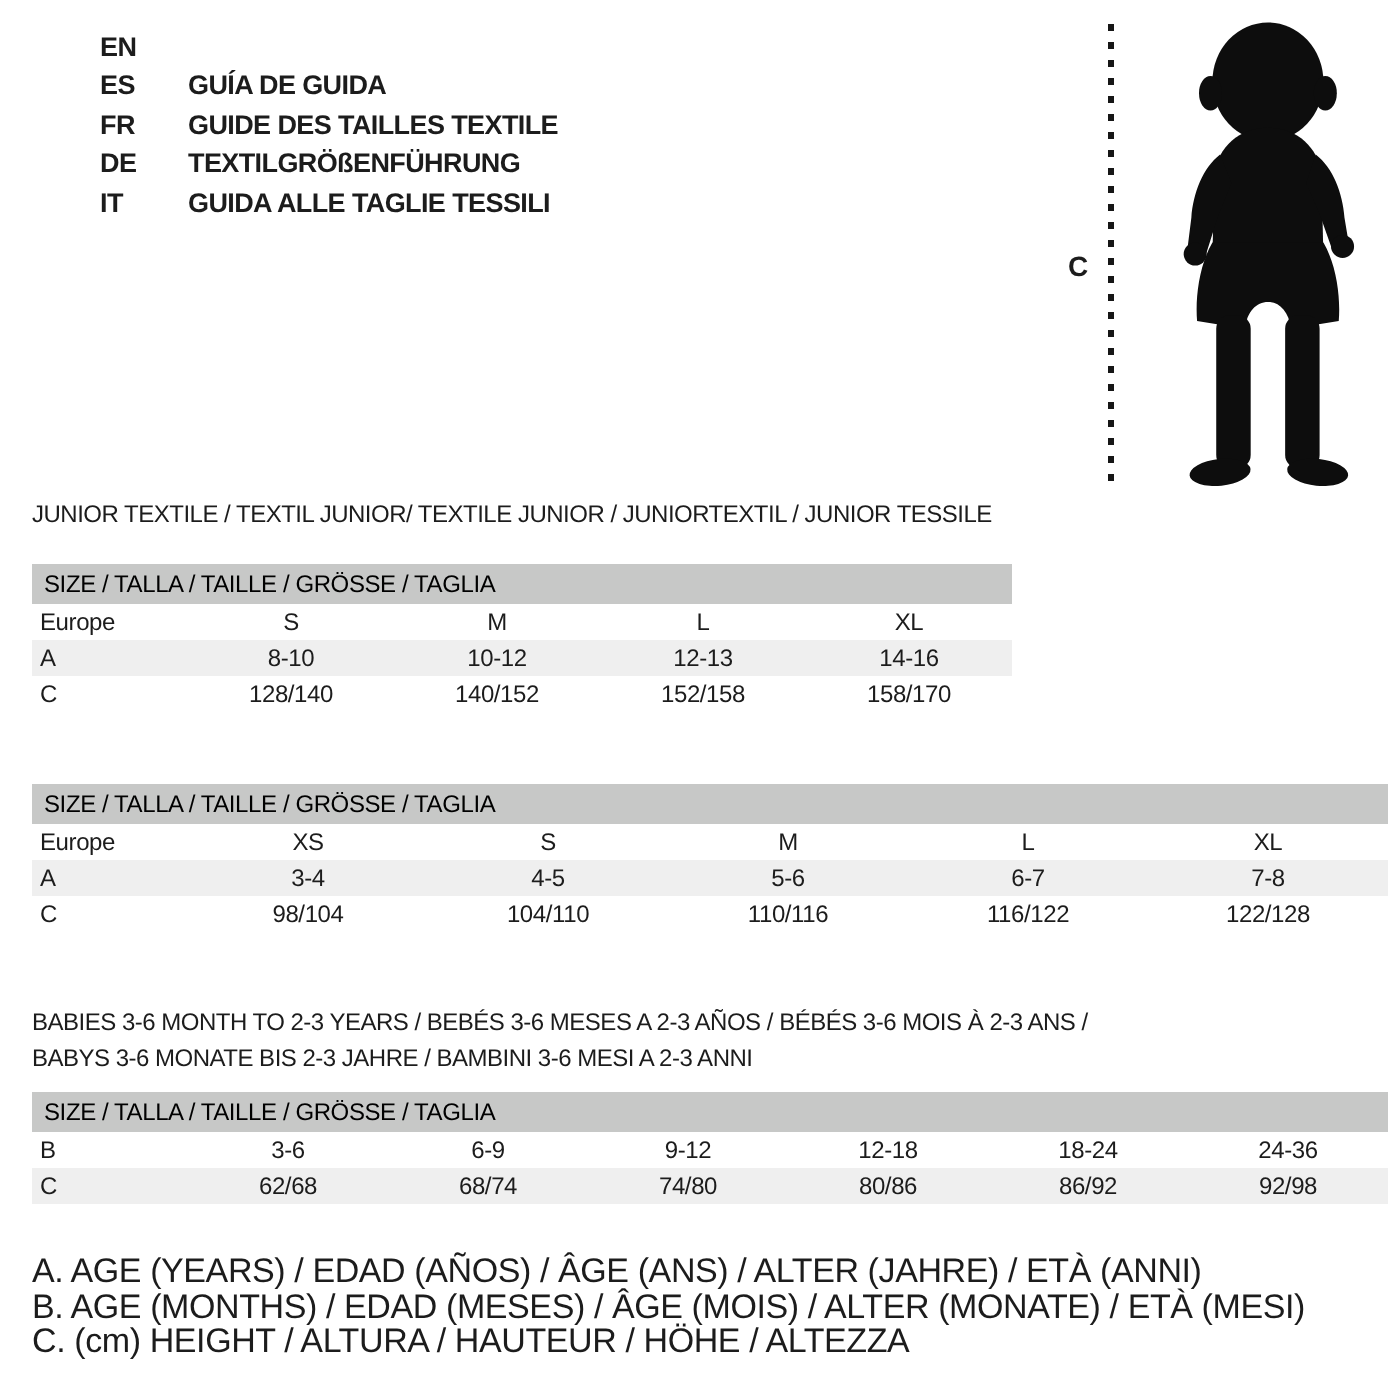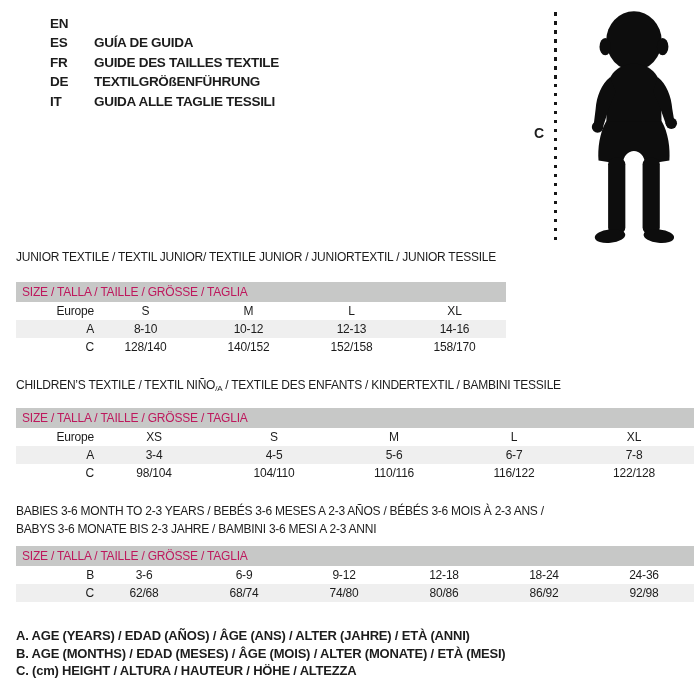--- a/index.html
+++ b/index.html
@@ -34,45 +34,45 @@
 
   
   .tbl { position:absolute; left:16px; }
   .tbl-title {
     font-weight:normal; font-size:12px; letter-spacing:-0.25px;
     line-height:14px; white-space:nowrap;
   }
   .tbl-title .sub { font-size:8px; position:relative; top:2px; }
   .tbl-title2 { white-space:normal; line-height:18px; }
   .size-bar {
-    background:#c7c8c7; color:#be185d;
+    background:#c7c8c7; color:#000000;
     font-size:12px; letter-spacing:-0.2px;
     height:20px; line-height:20px; padding:0 6px;
   }
   table { border-collapse:collapse; table-layout:fixed; }
   td {
     font-size:12px; letter-spacing:-0.2px; height:18px;
     text-align:center; padding:0; vertical-align:middle;
   }
-  td.lbl { text-align:right; padding-left:4px; }
+  td.lbl { text-align:left; padding-left:4px; }
   tr.striped td { background:#efefef; }
 
   .t1 { top:250px; width:490px; }
   .t1 .size-bar { margin-top:18px; }
   .t2 { top:378px; width:678px; }
   .t2 .size-bar { margin-top:14px; }
   .t3 { top:502px; width:678px; }
   .t3 .size-bar { margin-top:8px; }
   .t1 table, .t2 table, .t3 table { width:100%; }
   col.lbl-col { width:78px; }
 
   
   .footnotes { position:absolute; left:16px; top:627px; }
   .footnote {
-    font-weight:bold; font-size:13px; letter-spacing:-0.2px; line-height:17.5px;
+    font-weight:normal; font-size:17px; letter-spacing:-0.2px; line-height:17.5px;
   }
 </style>
 </head>
 <body>
 
 <div class="lang-list">
   <div class="lang-row">
     <span class="lang-code">EN</span>
   </div>
   <div class="lang-row">
@@ -146,21 +146,20 @@
         <td>128/140</td>
         <td>140/152</td>
         <td>152/158</td>
         <td>158/170</td>
       </tr>
     </tbody>
   </table>
 </div>
 
 <div class="tbl t2">
-  <div class="tbl-title"><span>CHILDREN’S TEXTILE / TEXTIL NIÑO</span><span class="sub">/A</span><span> / TEXTILE DES ENFANTS / KINDERTEXTIL / BAMBINI TESSILE</span></div>
   <div class="size-bar">SIZE / TALLA / TAILLE / GRÖSSE / TAGLIA</div>
   <table>
     <colgroup>
         <col class="lbl-col">
         <col>
         <col>
         <col>
         <col>
         <col>
       </colgroup>

